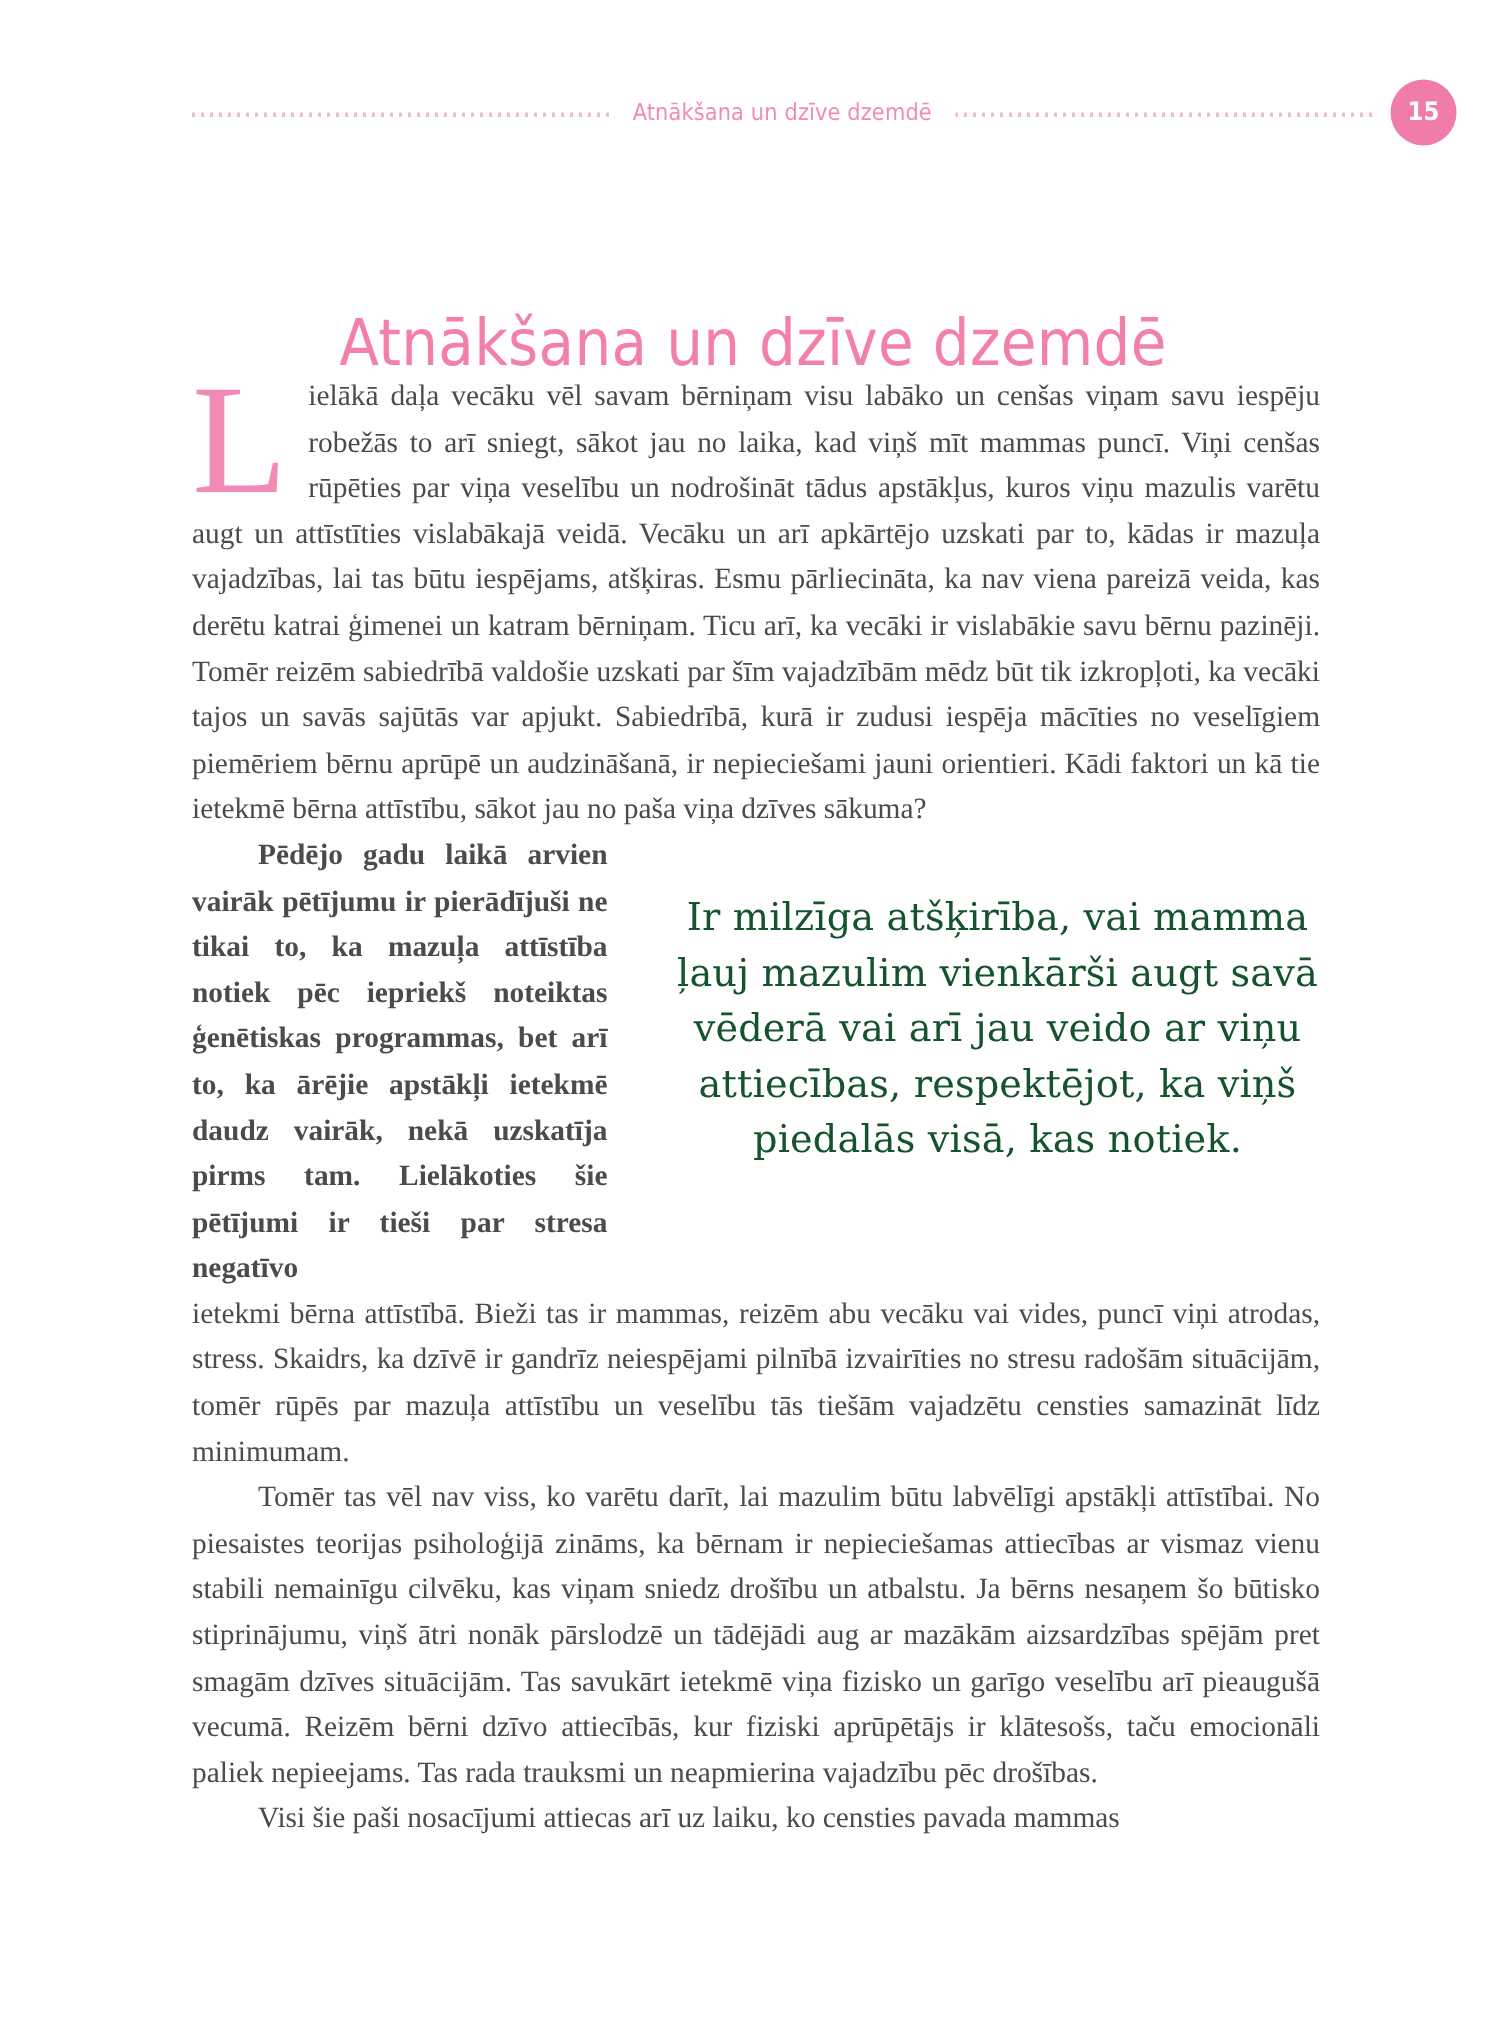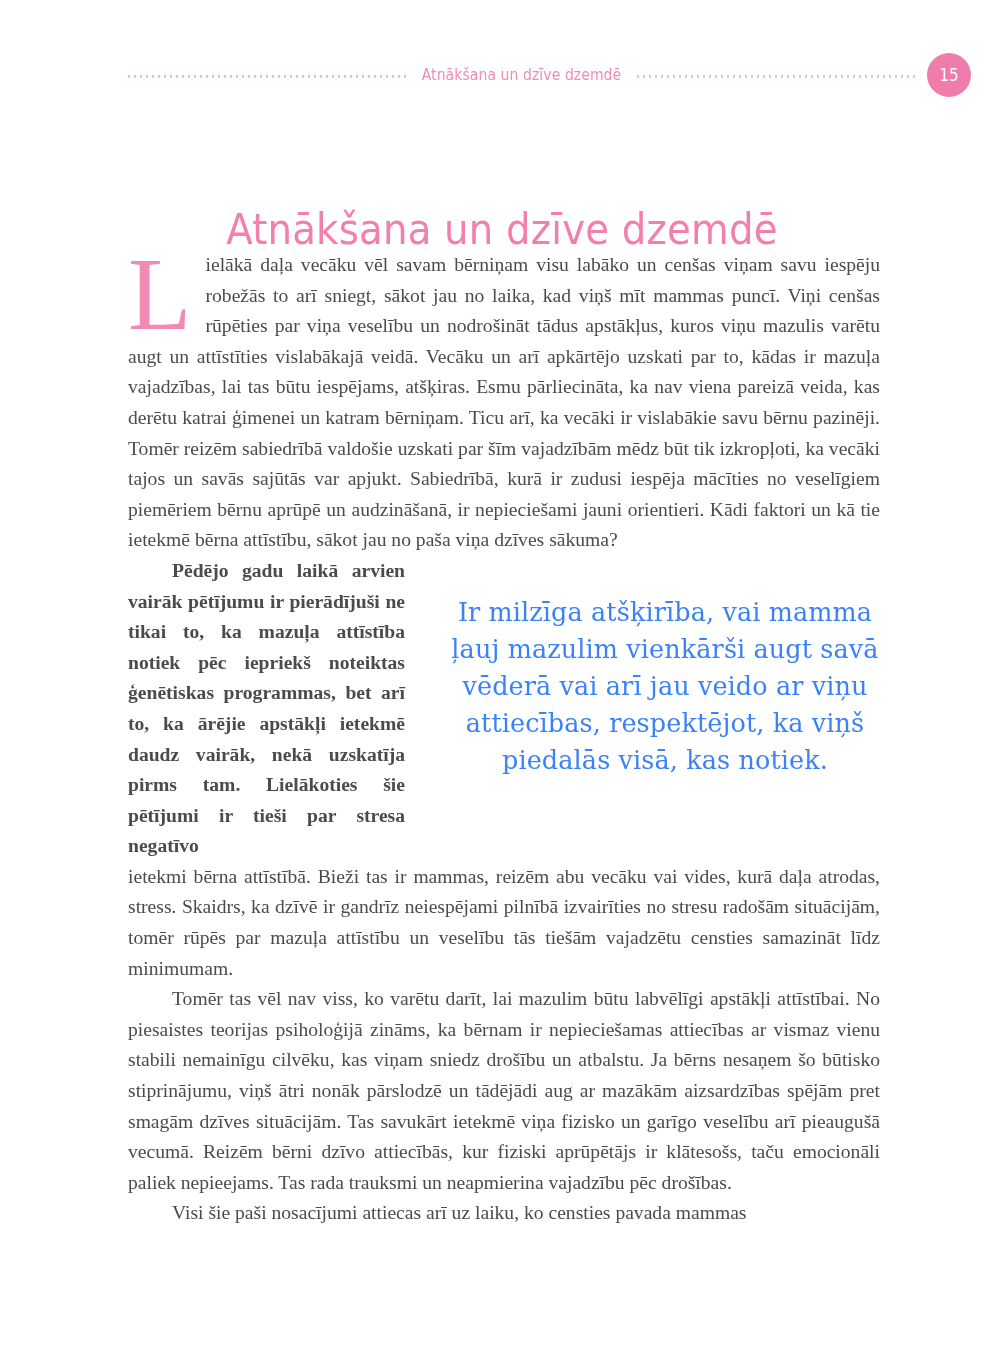--- a/index.html
+++ b/index.html
@@ -53,21 +53,21 @@
     width: 44px;
     height: 44px;
     border-radius: 50%;
     background: #ef7cab;
     color: #ffffff;
     display: flex;
     align-items: center;
     justify-content: center;
     font-family: "DejaVu Sans Condensed", "Liberation Sans", sans-serif;
     font-size: 17px;
-    font-weight: 400;
+    font-weight: 700;
     margin-right: 33px;
   }
 
   
   .article-title {
     position: absolute;
     left: 0;
     top: 175px;
     width: 1004px;
     text-align: center;
@@ -117,21 +117,21 @@
     width: 277px;
     text-align: justify;
     text-justify: inter-word;
     font-weight: bold;
   }
   .pullquote {
     float: right;
     width: 430px;
     margin-top: 38px;
     text-align: center;
-    color: #3b82f6;
+    color: #14532d;
     font-family: "DejaVu Serif", "Liberation Serif", serif;
     font-size: 25.5px;
     line-height: 37px;
     letter-spacing: 0.1px;
   }
   .split-clear { clear: both; }
 
   .after-split { margin-top: 0; }
 </style>
 </head>
@@ -153,21 +153,21 @@
     <p class="dropcap-para"><span class="dropcap">L</span><span>ielākā daļa vecāku vēl savam bērniņam visu labāko un cenšas viņam savu iespēju robežās to arī sniegt, sākot jau no laika, kad viņš mīt mammas puncī. Viņi cenšas rūpēties par viņa veselību un nodrošināt tādus apstākļus, kuros viņu mazulis varētu augt un attīstīties vislabākajā veidā. Vecāku un arī apkārtējo uzskati par to, kādas ir mazuļa vajadzības, lai tas būtu iespējams, atšķiras. Esmu pārliecināta, ka nav viena pareizā veida, kas derētu katrai ģimenei un katram bērniņam. Ticu arī, ka vecāki ir vislabākie savu bērnu pazinēji. Tomēr reizēm sabiedrībā valdošie uzskati par šīm vajadzībām mēdz būt tik izkropļoti, ka vecāki tajos un savās sajūtās var apjukt. Sabiedrībā, kurā ir zudusi iespēja mācīties no veselīgiem piemēriem bērnu aprūpē un audzināšanā, ir nepieciešami jauni orientieri. Kādi faktori un kā tie ietekmē bērna attīstību, sākot jau no paša viņa dzīves sākuma?</span></p>
 
     <div class="split-block">
       <div class="split-col-left">
         <p class="para-indent">Pēdējo gadu laikā arvien vairāk pētījumu ir pierādījuši ne tikai to, ka mazuļa attīstība notiek pēc iepriekš noteiktas ģenētiskas programmas, bet arī to, ka ārējie apstākļi ietekmē daudz vairāk, nekā uzskatīja pirms tam. Lielākoties šie pētījumi ir tieši par stresa negatīvo</p>
       </div>
       <div class="pullquote">Ir milzīga atšķirība, vai mamma ļauj mazulim vienkārši augt savā vēderā vai arī jau veido ar viņu attiecības, respektējot, ka viņš piedalās visā, kas notiek.</div>
       <div class="split-clear"></div>
     </div>
 
-    <p class="after-split">ietekmi bērna attīstībā. Bieži tas ir mammas, reizēm abu vecāku vai vides, kurā daļa atrodas, stress. Skaidrs, ka dzīvē ir gandrīz neiespējami pilnībā izvairīties no stresu radošām situācijām, tomēr rūpēs par mazuļa attīstību un veselību tās tiešām vajadzētu censties samazināt līdz minimumam.</p>
+    <p class="after-split">ietekmi bērna attīstībā. Bieži tas ir mammas, reizēm abu vecāku vai vides, puncī viņi atrodas, stress. Skaidrs, ka dzīvē ir gandrīz neiespējami pilnībā izvairīties no stresu radošām situācijām, tomēr rūpēs par mazuļa attīstību un veselību tās tiešām vajadzētu censties samazināt līdz minimumam.</p>
 
     <p class="para-indent">Tomēr tas vēl nav viss, ko varētu darīt, lai mazulim būtu labvēlīgi apstākļi attīstībai. No piesaistes teorijas psiholoģijā zināms, ka bērnam ir nepieciešamas attiecības ar vismaz vienu stabili nemainīgu cilvēku, kas viņam sniedz drošību un atbalstu. Ja bērns nesaņem šo būtisko stiprinājumu, viņš ātri nonāk pārslodzē un tādējādi aug ar mazākām aizsardzības spējām pret smagām dzīves situācijām. Tas savukārt ietekmē viņa fizisko un garīgo veselību arī pieaugušā vecumā. Reizēm bērni dzīvo attiecībās, kur fiziski aprūpētājs ir klātesošs, taču emocionāli paliek nepieejams. Tas rada trauksmi un neapmierina vajadzību pēc drošības.</p>
 
     <p class="para-indent">Visi šie paši nosacījumi attiecas arī uz laiku, ko censties pavada mammas</p>
 
   </div>
 
 </div>
 
 </body></html>

